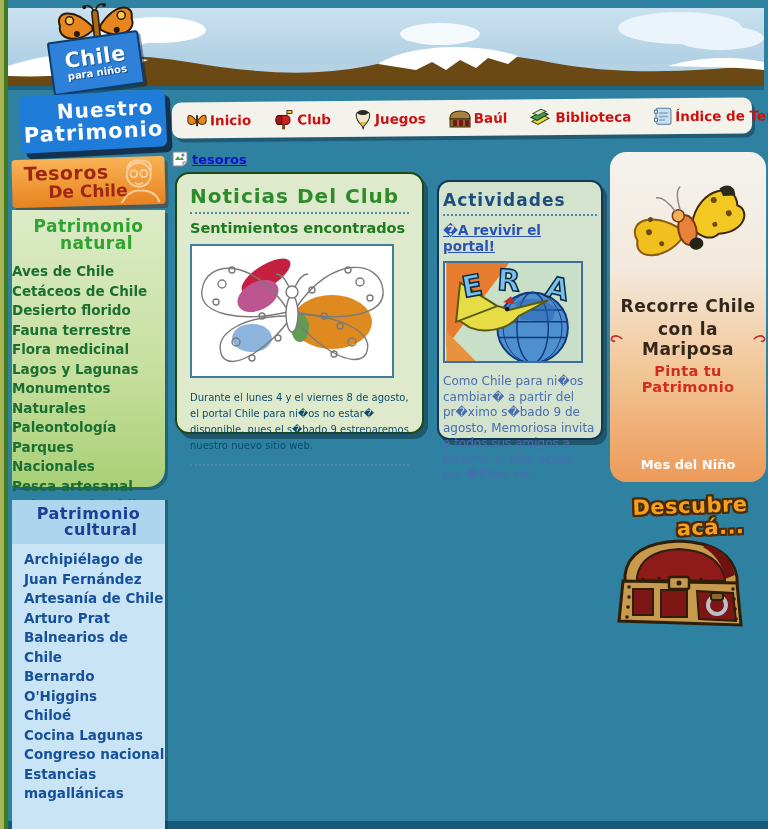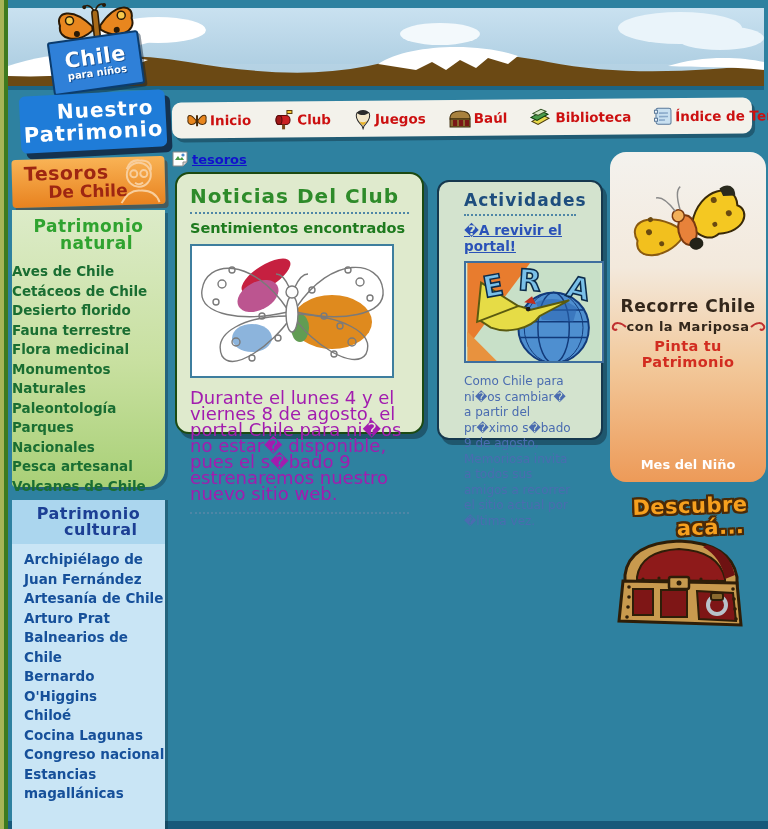--- a/index.html
+++ b/index.html
@@ -82,37 +82,37 @@
   .tesoros-link span { color:#1111CC; font-weight:bold; font-size:13px; text-decoration:underline;}
 
   .panel { border-radius:14px; z-index:4; position:absolute; }
   .panel-noticias { left:175px; top:172px; width:249px; height:262px;
     background:#DFEACD; border:2px solid #1C4A12;
     box-shadow:4px 5px 0 rgba(15,45,60,.5); padding:10px 13px;}
   .panel-noticias h2 { color:#2E8B2A; font-size:20px; letter-spacing:1px; margin-bottom:4px;}
   .dotted { border-top:2px dotted #4E86A6; margin:4px 0 6px 0; }
   .art-link-green { color:#1E7A1E; font-weight:bold; font-size:14.5px; cursor:pointer;}
   .noticias-img { margin:8px 0 8px 0; border:2px solid #3E7E9E; background:#fff; width:204px; height:134px;}
-  .panel-noticias .body { color:#a21caf; font-size:18px; line-height:16px; }
+  .panel-noticias .body { color:#0c4a6e; font-size:10px; line-height:16px; }
   .link-bottom { color:#1E7A1E; font-weight:bold; font-size:15px; text-decoration:underline; cursor:pointer; display:inline-block; margin-top:2px;}
 
   .panel-activ { left:437px; top:180px; width:166px; height:260px;
     background:#D3E3CE; border:2px solid #15384E; border-radius:12px;
-    box-shadow:4px 5px 0 rgba(15,45,60,.5); padding:8px 25px;}
+    box-shadow:4px 5px 0 rgba(15,45,60,.5); padding:8px 4px;}
   .panel-activ h2 { color:#1E4E7E; font-size:17px; letter-spacing:1px; margin-bottom:3px;}
   .art-link-blue { color:#2A52B8; font-weight:bold; font-size:13.5px; text-decoration:underline; cursor:pointer;}
   .activ-img { margin:7px 0 7px 0; border:2px solid #3E6E9E; width:140px; height:102px; background:#D8E8D0;}
   .panel-activ .body { color:#4A6CB0; font-size:12px; line-height:15.5px; }
 
   .panel-promo { left:610px; top:152px; width:156px; height:330px; border-radius:16px;
     background:linear-gradient(180deg,#F4F2EE 0%,#F3E9DC 35%,#F2C89A 65%,#ED9A58 100%);
     z-index:4; text-align:center; overflow:hidden;}
   .promo-btfly { margin-top:30px; }
   .promo-l1 { color:#33271B; font-weight:bold; font-size:17px; margin-top:18px; letter-spacing:.5px;}
-  .promo-l2 { color:#33271B; font-weight:bold; font-size:13px; letter-spacing:.5px;
+  .promo-l2 { color:#33271B; font-weight:bold; font-size:17px; letter-spacing:.5px;
     display:flex; align-items:center; justify-content:center; gap:0; margin-top:3px;}
   .promo-l3 { color:#D22C20; font-weight:bold; font-size:14.5px; margin-top:4px; letter-spacing:.3px;}
   .promo-foot { position:absolute; bottom:10px; width:100%; color:#fff; font-weight:bold; font-size:13px;}
 
   .descubre { position:absolute; left:630px; top:495px; width:118px; text-align:right;
     transform:rotate(-2deg); z-index:4; font-weight:bold; font-size:21px; line-height:22px;
     color:#F6A01E; letter-spacing:.5px;
     text-shadow:-2px -2px 0 #4A2A08, 2px -2px 0 #4A2A08, -2px 2px 0 #4A2A08, 2px 2px 0 #4A2A08,
       0 -2px 0 #4A2A08, 0 2px 0 #4A2A08, -2px 0 0 #4A2A08, 2px 0 0 #4A2A08;}
   .descubre .d2 { padding-right:4px; }
@@ -386,20 +386,21 @@
   </svg>
 </div>
 
 <div class="panel-natural">
   <h2><span>Patrimonio</span><span class="h2b">natural</span></h2>
   <div class="nat-item">Aves de Chile</div>
   <div class="nat-item">Cetáceos de Chile</div>
   <div class="nat-item">Desierto florido</div>
   <div class="nat-item">Fauna terrestre</div>
   <div class="nat-item">Flora medicinal</div>
+  <div class="nat-item">Lagos y Lagunas</div>
   <div class="nat-item">Monumentos Naturales</div>
   <div class="nat-item">Paleontología</div>
   <div class="nat-item">Parques Nacionales</div>
   <div class="nat-item">Pesca artesanal</div>
   <div class="nat-item">Volcanes de Chile</div>
 </div>
 
 <div class="panel-cultural">
   <div class="cult-head">
     <h2><span>Patrimonio</span><span class="h2b">cultural</span></h2>

